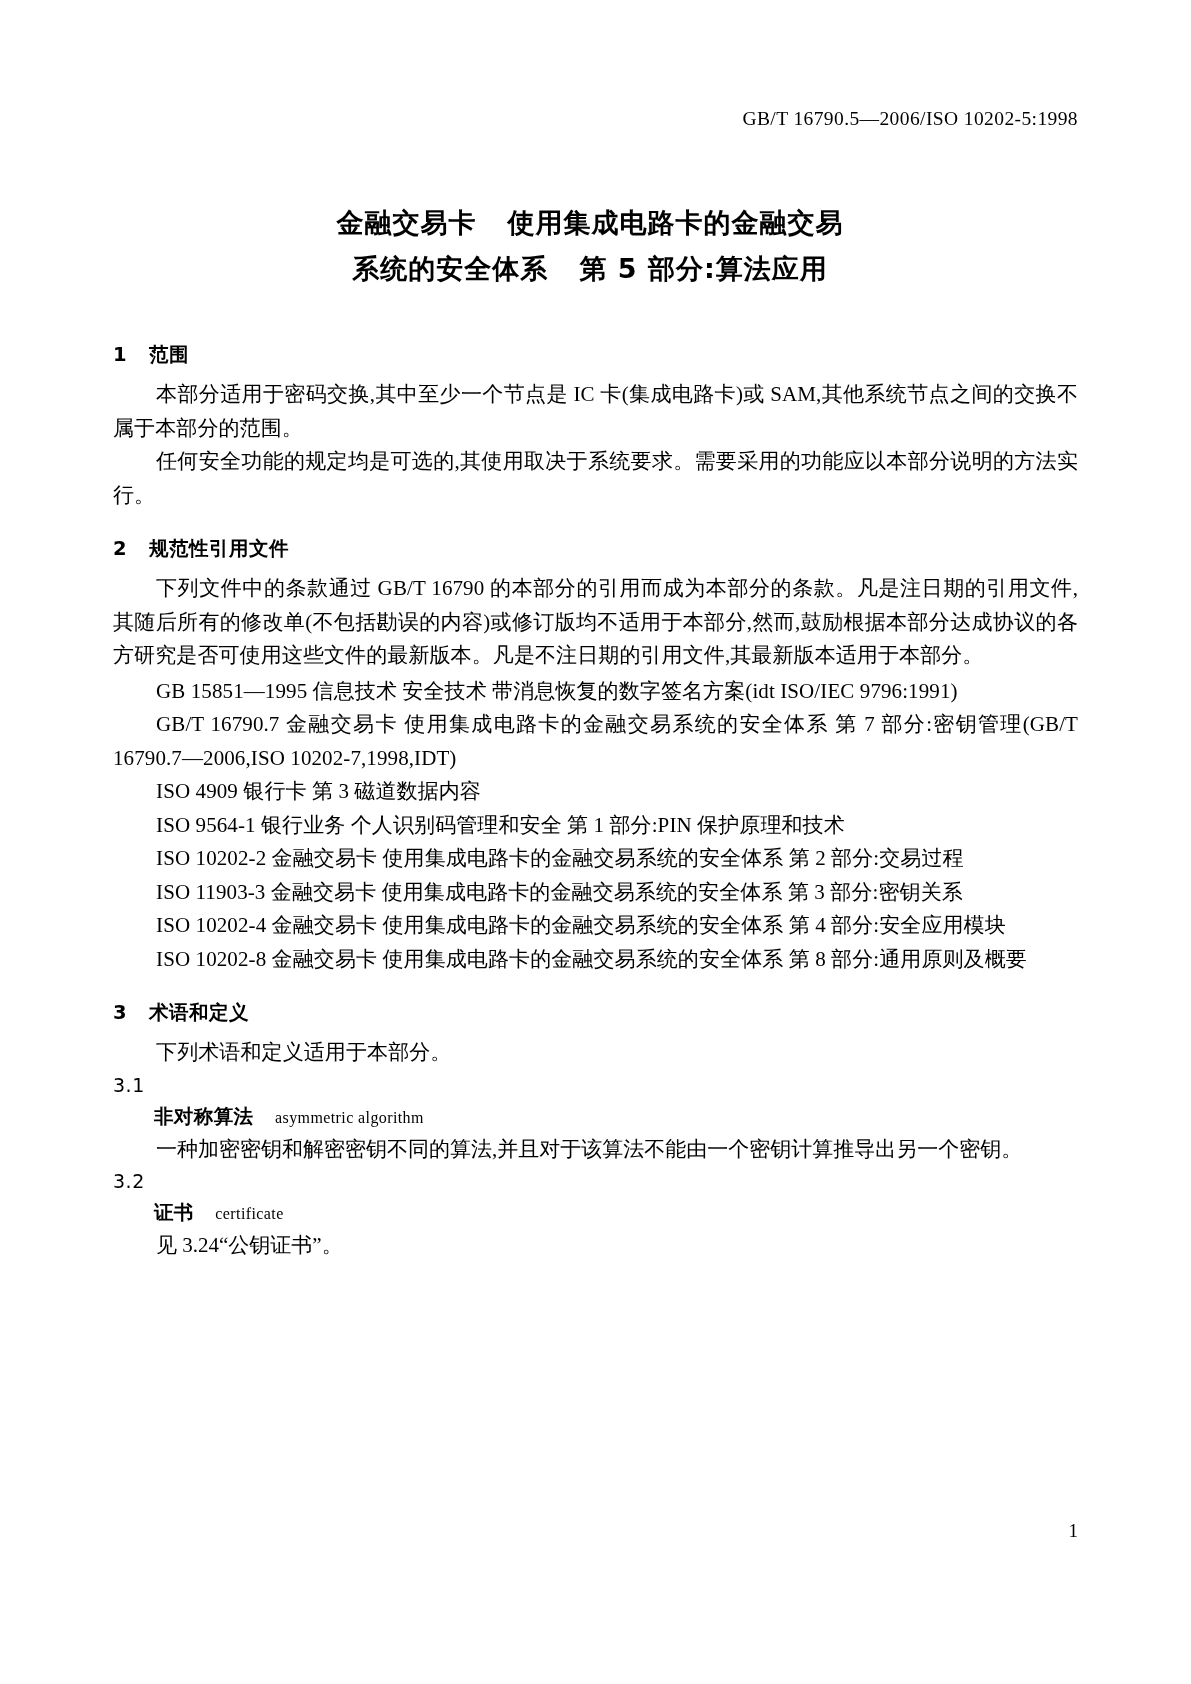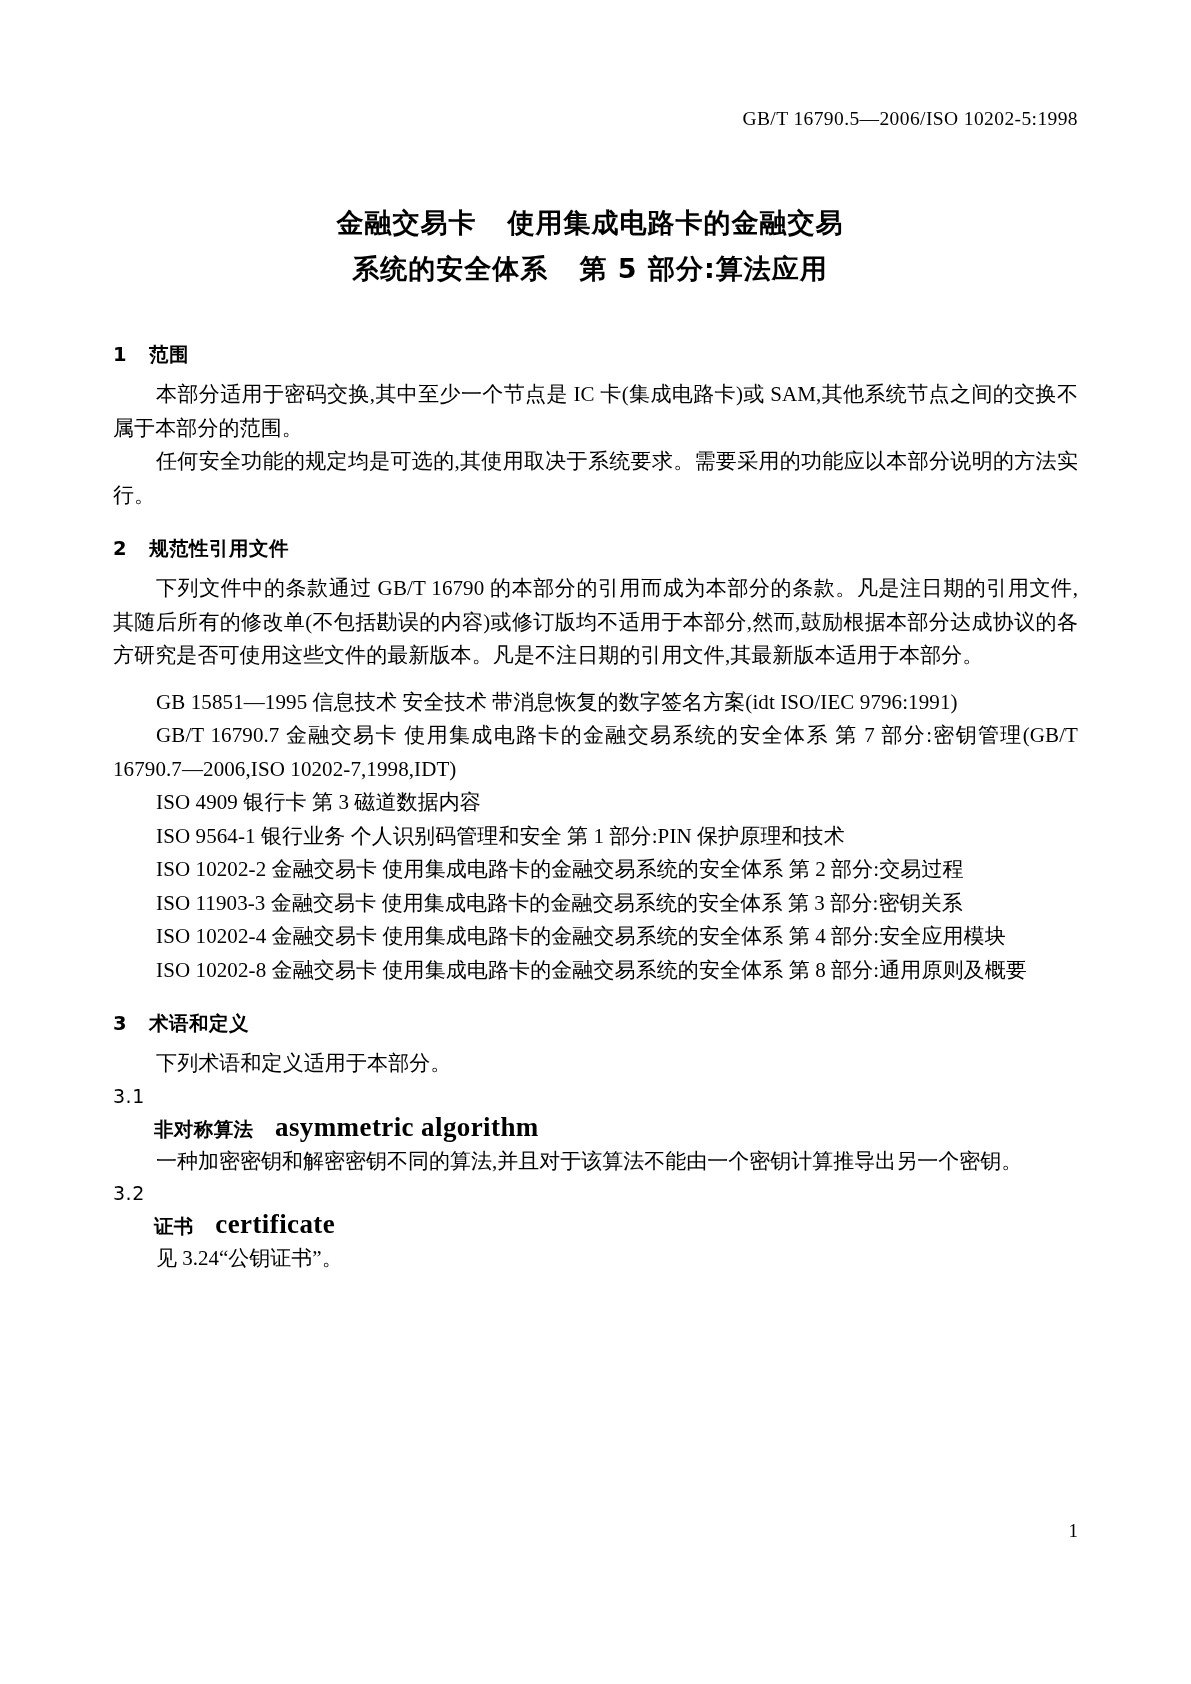--- a/index.html
+++ b/index.html
@@ -72,21 +72,21 @@
   .para {
     font-size: 21px;
     line-height: 33.5px;
     margin: 0;
     text-align: justify;
     text-justify: inter-ideograph;
     letter-spacing: 0.1px;
   }
   .indent2 { text-indent: 2.05em; }
 
-  .reflist { margin-top: 13px; }
+  .reflist { margin-top: 2px; }
   .ref {
     font-size: 21px;
     line-height: 33.5px;
     margin: 0;
     text-indent: 2.05em;
     text-align: justify;
     text-justify: inter-ideograph;
     letter-spacing: 0.1px;
   }
 
@@ -102,22 +102,22 @@
     font-size: 19.5px;
     font-weight: 600;
     line-height: 31px;
     margin: 0;
     padding-left: 2.1em;
     white-space: pre;
     letter-spacing: 0.4px;
   }
   .term .en {
     font-family: "Liberation Serif", "DejaVu Serif", serif;
-    font-weight: 700;
-    font-size: 27px;
+    font-weight: 400;
+    font-size: 16px;
   }
   .term-def {
     font-size: 21px;
     line-height: 33.5px;
     margin: 0;
     padding-left: 2.05em;
     text-align: justify;
     text-justify: inter-ideograph;
   }
 

